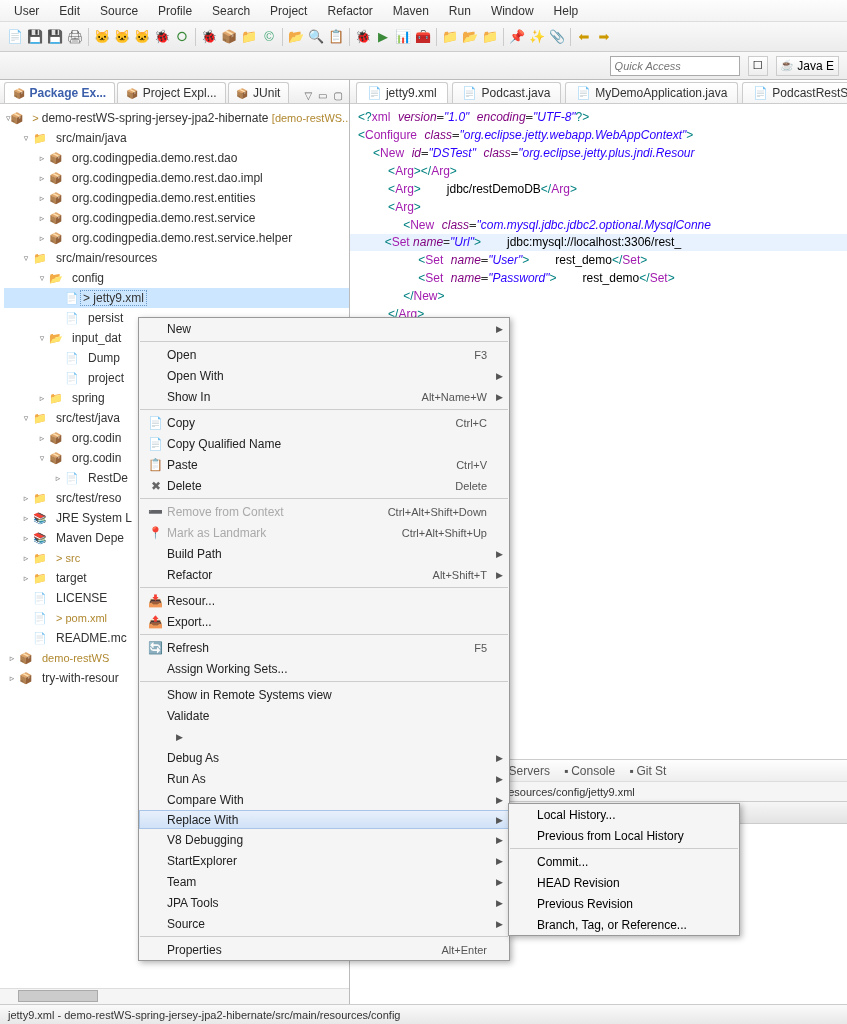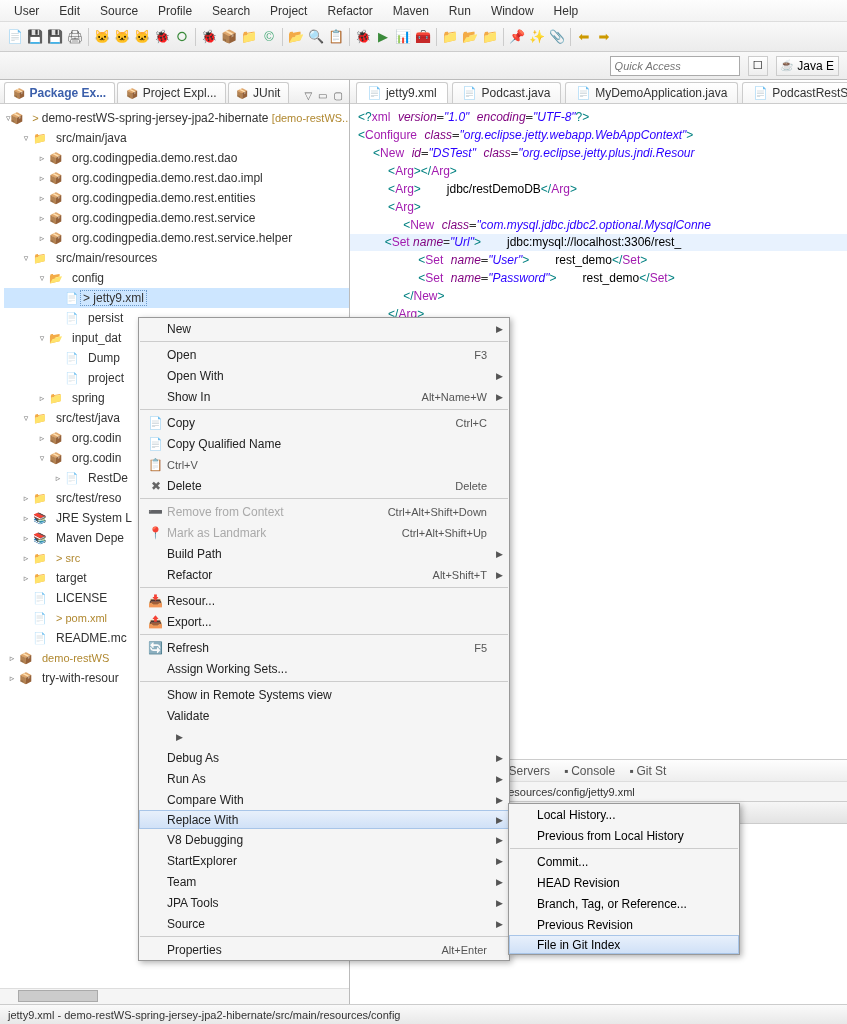--- a/index.html
+++ b/index.html
@@ -395,20 +395,21 @@
       <span class="cm-ar"></span>
     </div>
     <div class="cm-row">
       <span class="cm-ic">📄</span>
       <span class="cm-lbl">Copy Qualified Name</span>
       <span class="cm-sc"></span>
       <span class="cm-ar"></span>
     </div>
     <div class="cm-row">
       <span class="cm-ic">📋</span>
+      <span class="cm-lbl">Paste</span>
       <span class="cm-sc">Ctrl+V</span>
       <span class="cm-ar"></span>
     </div>
     <div class="cm-row">
       <span class="cm-ic">✖</span>
       <span class="cm-lbl">Delete</span>
       <span class="cm-sc">Delete</span>
       <span class="cm-ar"></span>
     </div>
     <div class="cm-sep"></div>
@@ -564,31 +565,25 @@
       <span class="cm-ar"></span>
     </div>
     <div class="cm-row">
       <span class="cm-ic"></span>
       <span class="cm-lbl">HEAD Revision</span>
       <span class="cm-sc"></span>
       <span class="cm-ar"></span>
     </div>
     <div class="cm-row">
       <span class="cm-ic"></span>
+      <span class="cm-lbl">Previous Revision</span>
+      <span class="cm-sc"></span>
+      <span class="cm-ar"></span>
+    </div>
+    <div class="cm-row">
+      <span class="cm-ic"></span>
       <span class="cm-lbl">Branch, Tag, or Reference...</span>
       <span class="cm-sc"></span>
       <span class="cm-ar"></span>
     </div>
-    <div class="cm-row">
-      <span class="cm-ic"></span>
-      <span class="cm-lbl">Previous Revision</span>
-      <span class="cm-sc"></span>
-      <span class="cm-ar"></span>
-    </div>
-    <div class="cm-row hover">
-      <span class="cm-ic"></span>
-      <span class="cm-lbl">File in Git Index</span>
-      <span class="cm-sc"></span>
-      <span class="cm-ar"></span>
-    </div>
   </div>
 
 <div class="statusbar">jetty9.xml - demo-restWS-spring-jersey-jpa2-hibernate/src/main/resources/config</div>
 
 </body></html>

